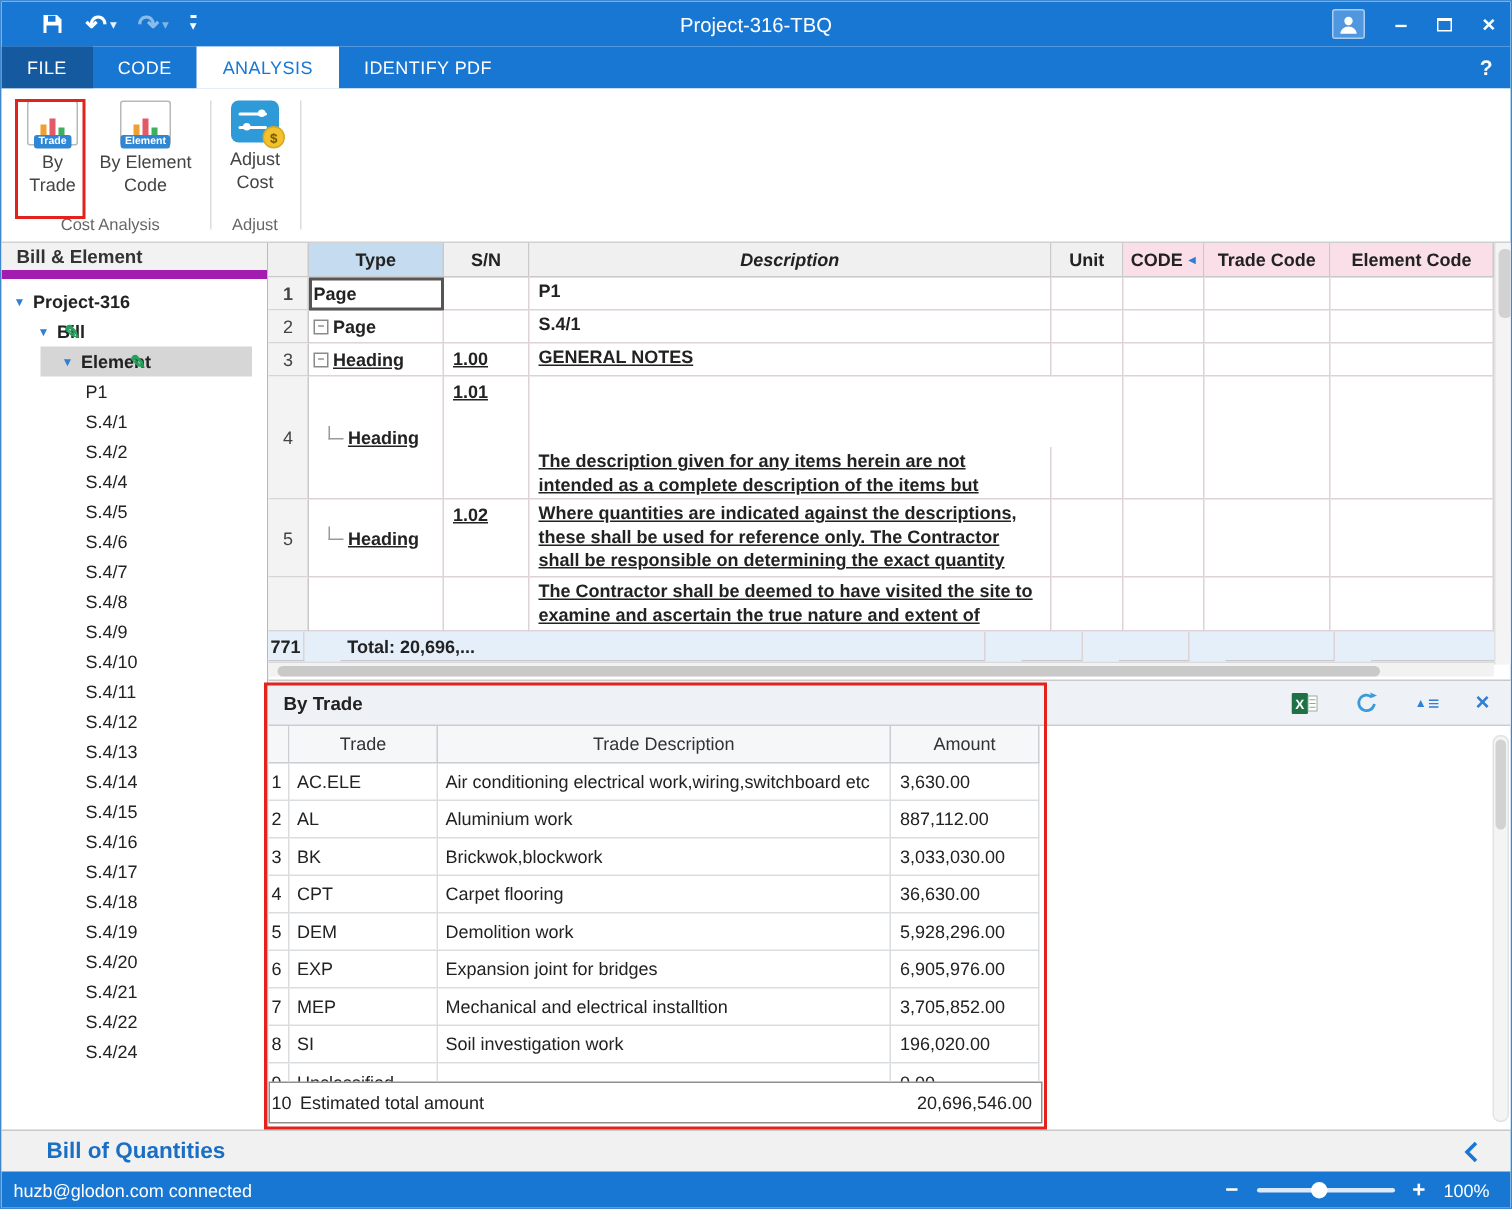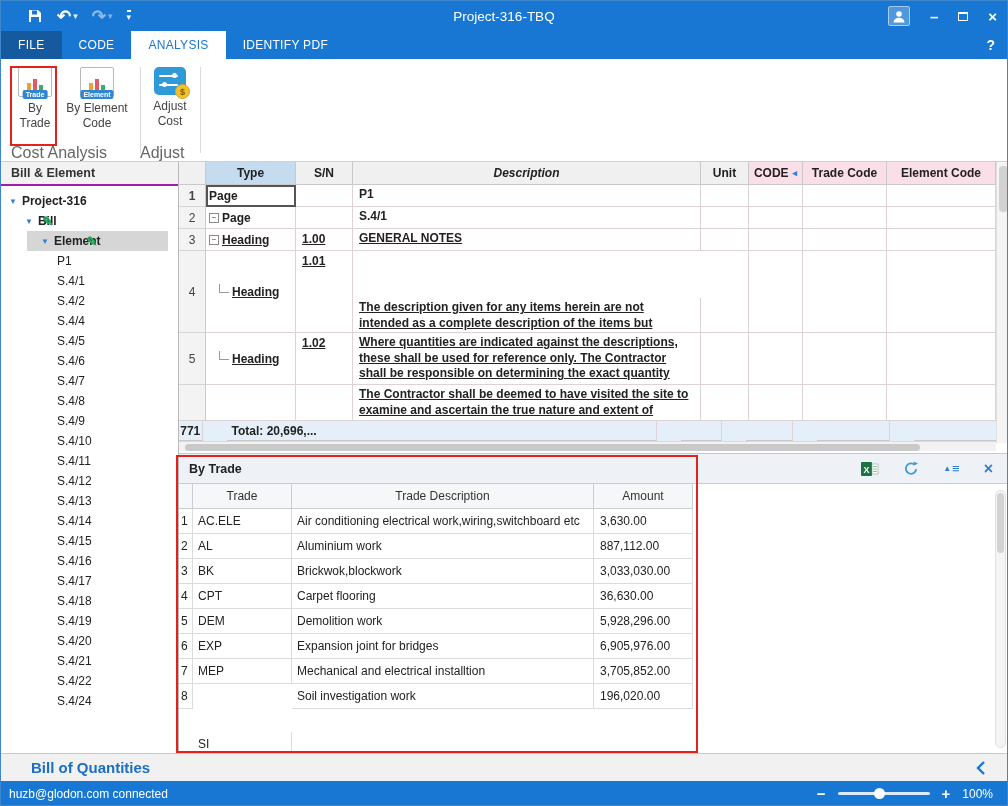--- a/index.html
+++ b/index.html
@@ -35,28 +35,28 @@
   .bar { width:4px; }
   .bar.o { height:10px; background:#f0a030; }
   .bar.r { height:14px; background:#e25b64; }
   .bar.g { height:8px; background:#3faf5f; }
   .icon-tag { position:absolute; bottom:-3px; left:50%; transform:translateX(-50%); background:#2e86d4; color:#fff; font-size:7px; font-weight:bold; padding:1px 3px; border-radius:2px; white-space:nowrap; }
   .adjust-icon { position:relative; width:32px; height:28px; background:#2e9ad8; border-radius:5px; }
   .slider-line { position:absolute; left:5px; right:8px; height:2px; background:#fff; border-radius:1px; }
   .slider-dot { position:absolute; width:5px; height:5px; background:#fff; border-radius:50%; }
   .coin { position:absolute; right:-4px; bottom:-4px; width:15px; height:15px; background:#f2c12e; border:1px solid #d8a81e; border-radius:50%; color:#7a5b00; font-size:9px; font-weight:bold; display:flex; align-items:center; justify-content:center; }
   .rib-sep { position:absolute; top:8px; width:1px; height:86px; background:#dcdcdc; }
-  .grp-caption { position:absolute; top:85px; font-size:16px; color:#666; }
+  .grp-caption { position:absolute; top:85px; font-size:11px; color:#666; text-align:center; }
 
   
   .annot { position:absolute; border:2px solid #e3231b; pointer-events:none; z-index:50; }
 
   
   .sidebar { position:absolute; left:0; top:161px; width:178px; height:591px; background:#fff; border-right:1px solid #b9b9b9; }
-  .sb-header { height:24px; background:#f2f2f2; border-bottom:2px solid #a21caf; display:flex; align-items:center; padding-left:10px; font-size:12.5px; font-weight:bold; color:#333; }
+  .sb-header { height:24px; background:#f2f2f2; border-bottom:6px solid #a21caf; display:flex; align-items:center; padding-left:10px; font-size:12.5px; font-weight:bold; color:#333; }
   .tree { padding-top:5px; }
   .tree-item { position:relative; height:20px; display:flex; align-items:center; font-size:12px; color:#222; }
   .tree-item .expander { color:#2f7ed8; font-size:8px; margin-right:5px; }
   .tree-item.bold { font-weight:bold; }
   .tree-item .sel-bg { position:absolute; top:0; bottom:0; background:#d6d6d6; z-index:0; }
   .tree-item > span { position:relative; z-index:1; }
   .pencil { position:absolute; right:14px; color:#27a05d; font-size:13px; z-index:1; }
 
   
   .main-area { position:absolute; left:178px; top:161px; width:830px; height:291px; background:#fff; }
@@ -522,21 +522,21 @@
           <div class="bt-c amt" style="width: 99px;">6,905,976.00</div>
         </div>
         <div class="bt-row">
           <div class="bt-c" style="width: 14px; padding-left: 2px;">7</div>
           <div class="bt-c" style="width: 99px;">MEP</div>
           <div class="bt-c" style="width: 302px;">Mechanical and electrical installtion</div>
           <div class="bt-c amt" style="width: 99px;">3,705,852.00</div>
         </div>
         <div class="bt-row">
           <div class="bt-c" style="width: 14px; padding-left: 2px;">8</div>
-          <div class="bt-c" style="width: 99px; margin-top: 48px;">SI</div>
+          <div class="bt-c" style="width: 99px;">SI</div>
           <div class="bt-c" style="width: 302px;">Soil investigation work</div>
           <div class="bt-c amt" style="width: 99px;">196,020.00</div>
         </div>
         <div class="bt-row bt-partial">
           <div class="bt-c" style="width: 14px; padding-left: 2px;">9</div>
           <div class="bt-c" style="width: 99px;">Unclassified</div>
           <div class="bt-c" style="width: 302px;"></div>
           <div class="bt-c amt" style="width: 99px;">0.00</div>
         </div>
         <div class="bt-total">

